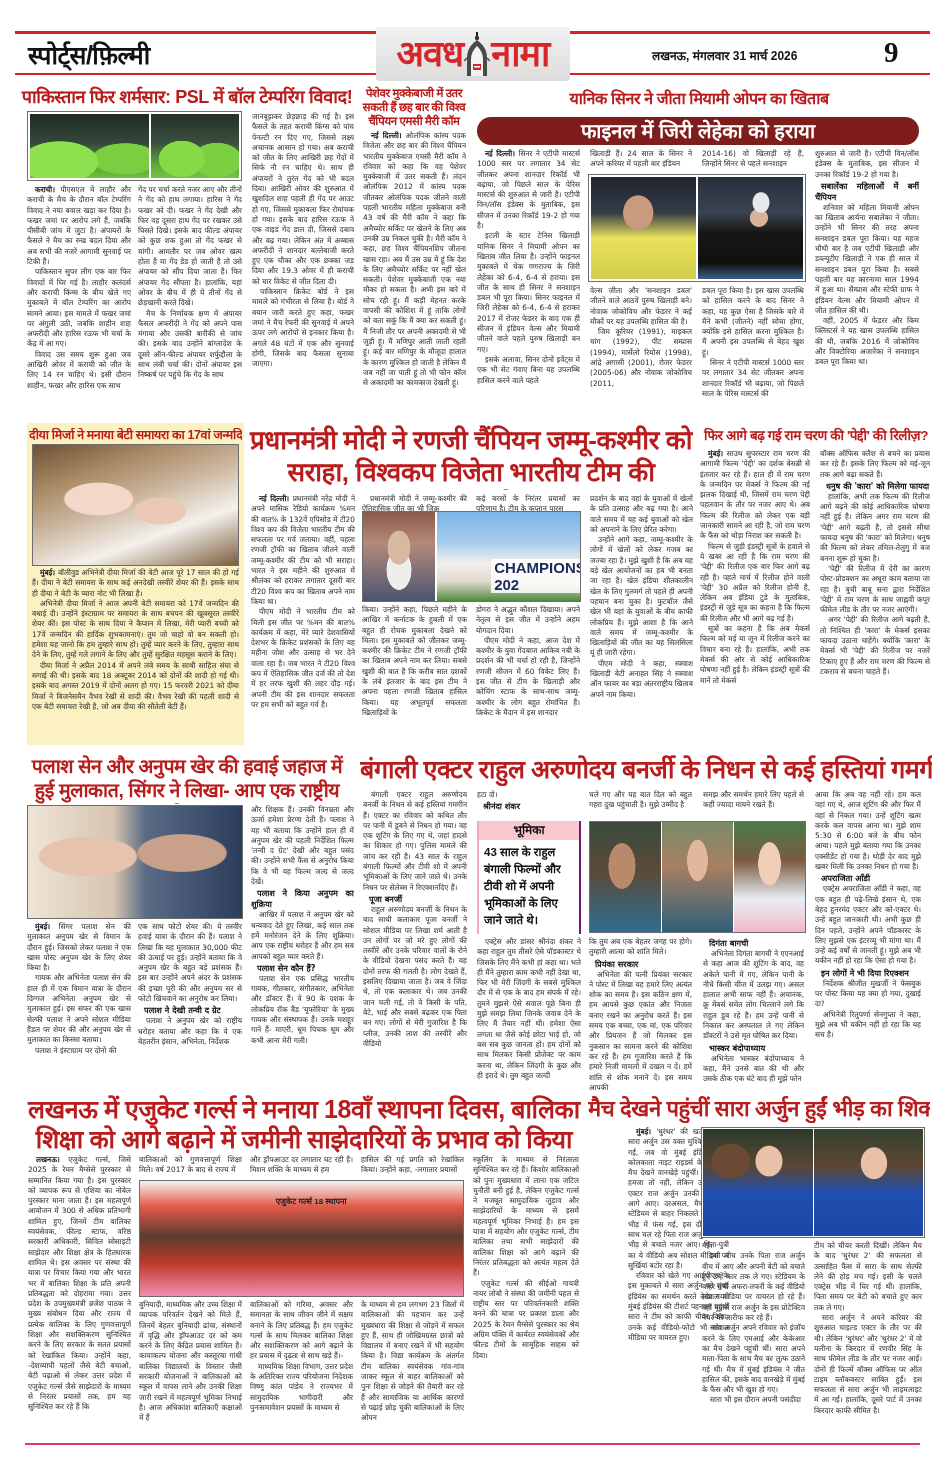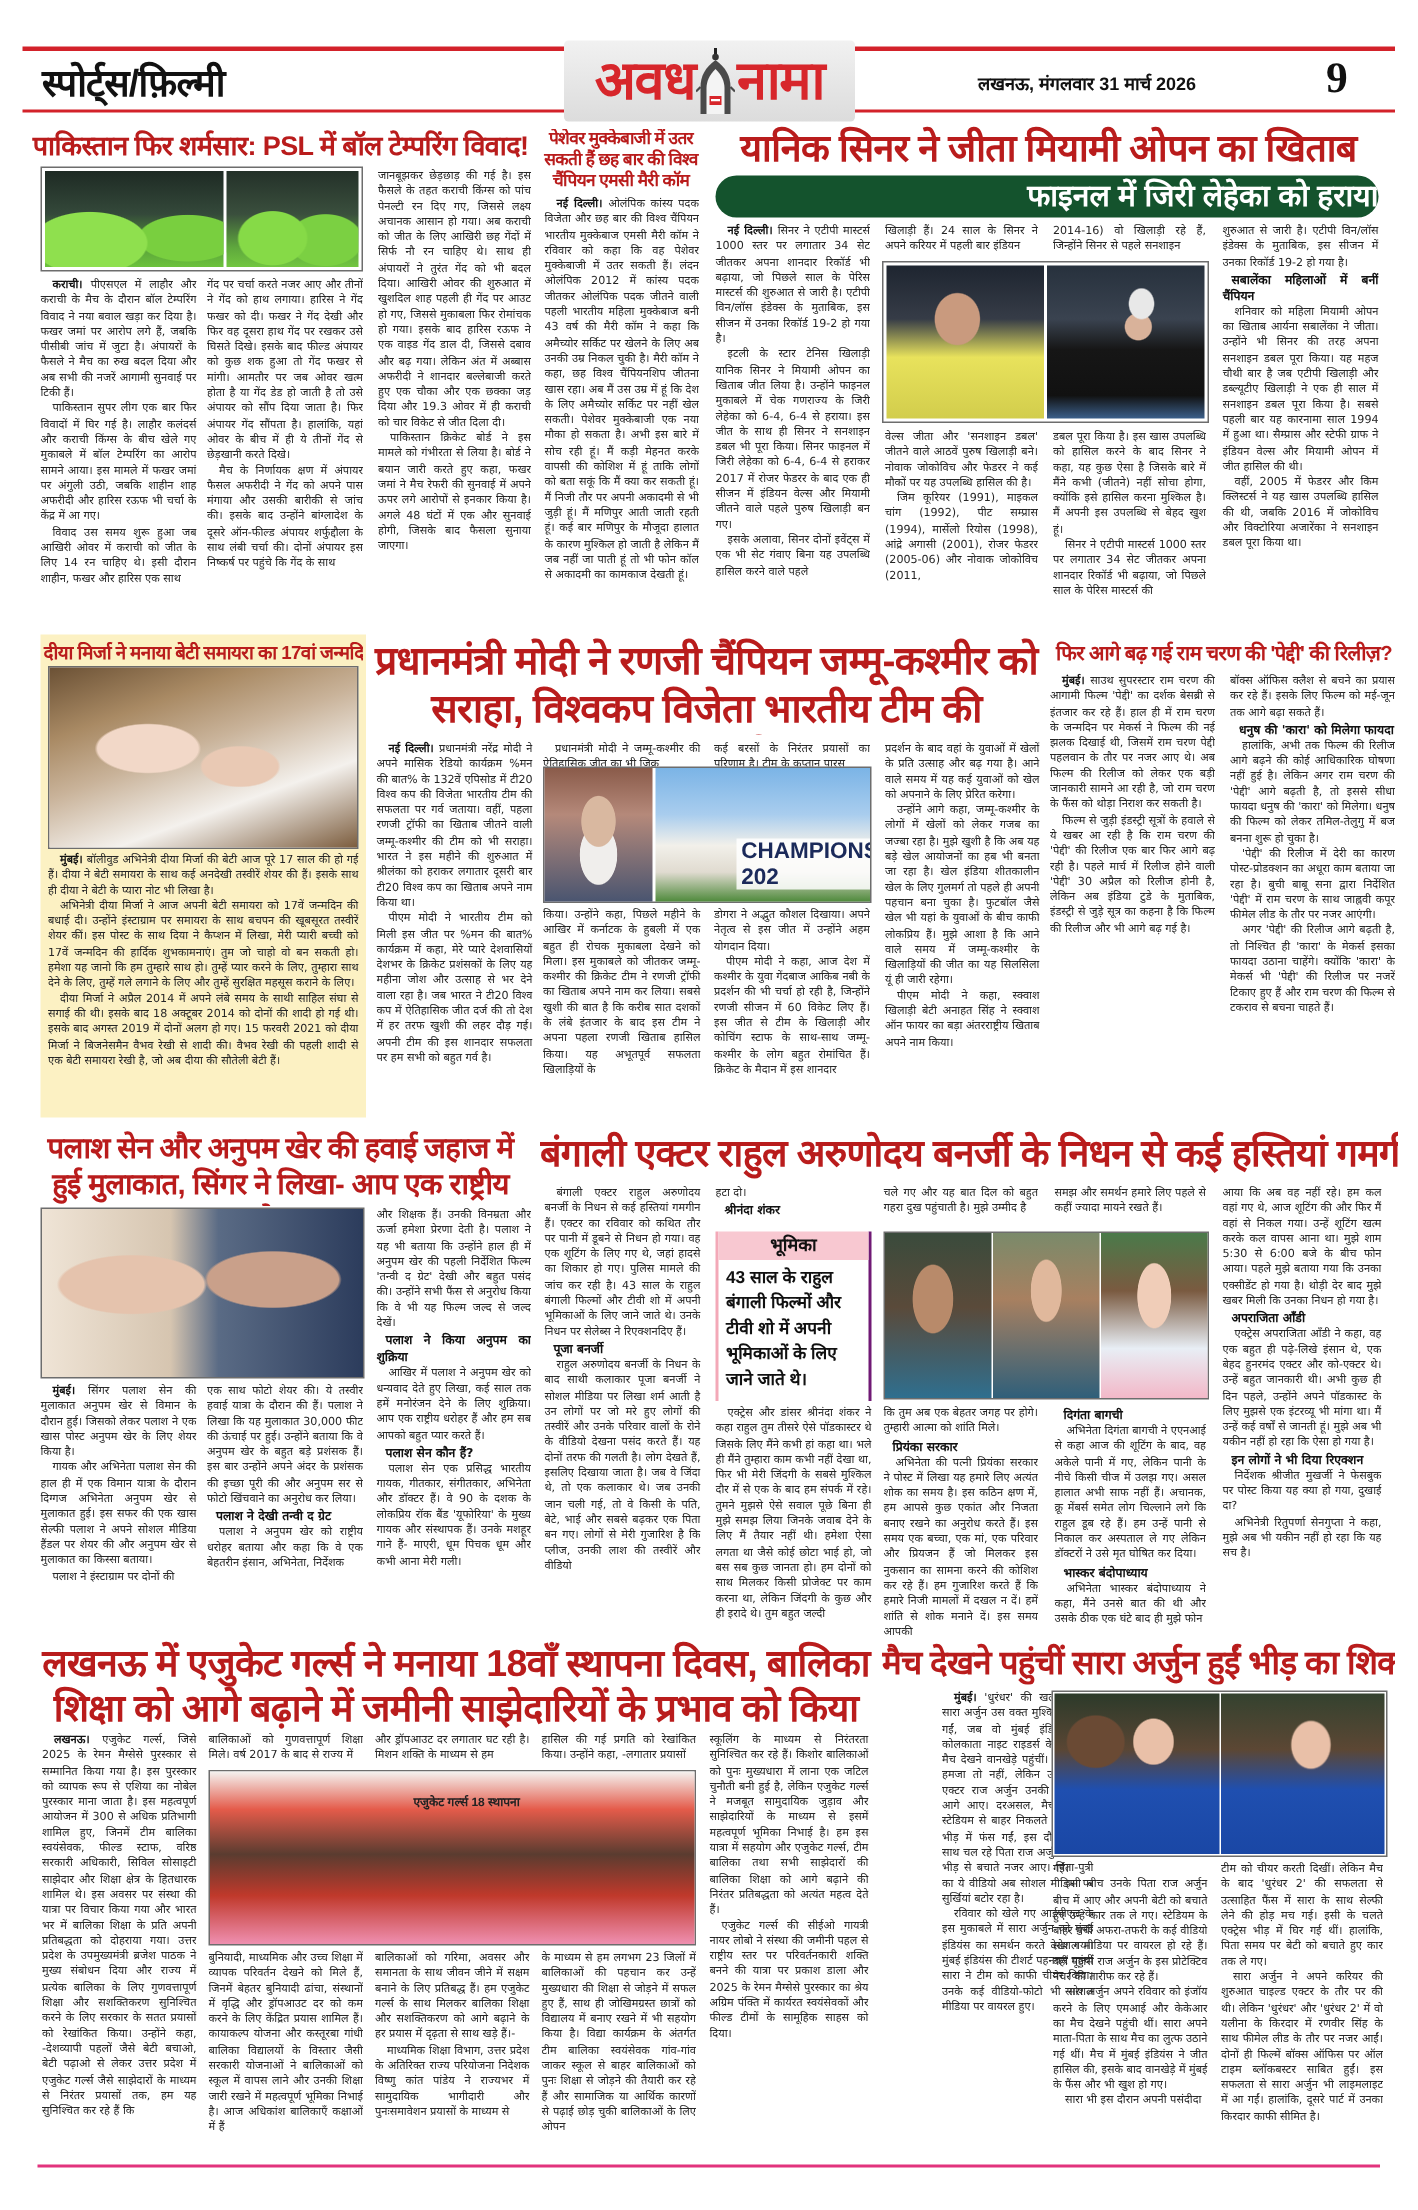--- a/index.html
+++ b/index.html
@@ -40,21 +40,21 @@
   .ph-rahul1 { background:radial-gradient(ellipse at 45% 40%, #b88a6a 0 24%, transparent 25%), linear-gradient(180deg,#3a4b3c 0%,#5a4a3a 45%,#2f6f8f 100%); }
   .ph-rahul2 { background:radial-gradient(ellipse at 50% 35%, #e0b89c 0 20%, transparent 21%), linear-gradient(180deg,#7a8a6a 0%,#a88060 40%,#2f5f7a 100%); }
   .ph-rahul3 { background:radial-gradient(ellipse at 50% 38%, #f0cdb8 0 22%, transparent 23%), linear-gradient(180deg,#4a7a4a 0%,#7a5a40 35%,#e8eef5 70%,#f3b8c8 100%); }
   .ph-edu { background:linear-gradient(180deg,#f4f2f0 0%,#e45b4a 22%,#5a3c30 48%,#c0392b 72%,#ef8fb0 100%); }
   .ph-edu .photo-caption { position:absolute; left:42%; top:14px; font-family:"Liberation Sans", sans-serif; font-weight:bold; font-size:8px; color:#222; }
   .ph-sara1 { background:radial-gradient(ellipse at 60% 30%, #e9c0a8 0 14%, transparent 15%), radial-gradient(ellipse at 25% 30%, #6a4a34 0 16%, transparent 17%), linear-gradient(180deg,#2c3a2a 0%,#5a4634 35%,#1f4fb0 60%,#1a47a5 100%); }
   .ph-sara2 { background:radial-gradient(ellipse at 55% 32%, #e9c0a8 0 15%, transparent 16%), linear-gradient(180deg,#34422f 0%,#5c4734 35%,#1f4fb0 60%,#1a47a5 100%); }
 
   
   .dia-box { position:absolute; left:27px; top:423px; width:217px; height:322px; background:#fcf1c3; }
-  .banner { position:absolute; left:477px; top:117px; width:442px; height:28px; border-radius:14px; background:#14532d; color:#fff; font-family:"Liberation Sans", sans-serif; font-weight:bold; font-size:20px; line-height:28px; text-align:right; overflow:hidden; }
+  .banner { position:absolute; left:477px; top:117px; width:442px; height:28px; border-radius:14px; background:#7f1d1d; color:#fff; font-family:"Liberation Sans", sans-serif; font-weight:bold; font-size:20px; line-height:28px; text-align:center; overflow:hidden; }
   .quote-box { position:absolute; left:477px; top:821px; width:104px; height:113px; border-left:2px solid #f3a9b8; border-right:2px solid #701a75; box-sizing:border-box; }
   .quote-label { background:#f8c8d1; font-family:"Liberation Sans", sans-serif; font-weight:bold; font-size:12px; line-height:19px; text-align:center; color:#111; }
   .quote-text { padding:4px 5px; font-family:"Liberation Sans", sans-serif; font-weight:bold; font-size:11.5px; line-height:17px; color:#111; overflow:hidden; height:88px; }
   .rule-pink { position:absolute; left:25px; top:1443px; width:895px; height:2px; background:#e2337d; }
 </style>
 </head>
 <body>
 
 <div>
   <div class="rule-red" style="left:15px;top:31px;width:915px;height:3px;"></div>
@@ -99,21 +99,21 @@
 </div>
 
 <div>
   <div class="hl hl-small" style="left:362px;top:86px;width:104px;height:43px;">पेशेवर मुक्केबाजी में उतर सकती हैं छह बार की विश्व चैंपियन एमसी मैरी कॉम</div>
   <div class="col" style="left:363px;top:131px;width:103px;height:286px;">
       <p><b>नई दिल्ली। </b>ओलंपिक कांस्य पदक विजेता और छह बार की विश्व चैंपियन भारतीय मुक्केबाज एमसी मैरी कॉम ने रविवार को कहा कि वह पेशेवर मुक्केबाजी में उतर सकती हैं। लंदन ओलंपिक 2012 में कांस्य पदक जीतकर ओलंपिक पदक जीतने वाली पहली भारतीय महिला मुक्केबाज बनी 43 वर्ष की मैरी कॉम ने कहा कि अमैच्योर सर्किट पर खेलने के लिए अब उनकी उम्र निकल चुकी है। मैरी कॉम ने कहा, छह विश्व चैंपियनशिप जीतना खास रहा। अब मैं उस उम्र में हूं कि देश के लिए अमैच्योर सर्किट पर नहीं खेल सकती। पेशेवर मुक्केबाजी एक नया मौका हो सकता है। अभी इस बारे में सोच रही हूं। मैं कड़ी मेहनत करके वापसी की कोशिश में हूं ताकि लोगों को बता सकूं कि मैं क्या कर सकती हूं। मैं निजी तौर पर अपनी अकादमी से भी जुड़ी हूं। मैं मणिपुर आती जाती रहती हूं। कई बार मणिपुर के मौजूदा हालात के कारण मुश्किल हो जाती है लेकिन मैं जब नहीं जा पाती हूं तो भी फोन कॉल से अकादमी का कामकाज देखती हूं।</p>
     </div>
 </div>
 
 <div>
-  <div class="hl" style="left:476px;top:84px;width:446px;height:30px;font-size:25px;line-height:30px;white-space:nowrap;">यानिक सिनर ने जीता मियामी ओपन का खिताब</div>
+  <div class="hl" style="left:476px;top:84px;width:446px;height:30px;font-size:16px;line-height:30px;white-space:nowrap;">यानिक सिनर ने जीता मियामी ओपन का खिताब</div>
   <div class="banner">फाइनल में जिरी लेहेका को हराया</div>
   <div class="col" style="left:477px;top:149px;width:103px;height:270px;">
       <p><b>नई दिल्ली। </b>सिनर ने एटीपी मास्टर्स 1000 स्तर पर लगातार 34 सेट जीतकर अपना शानदार रिकॉर्ड भी बढ़ाया, जो पिछले साल के पेरिस मास्टर्स की शुरुआत से जारी है। एटीपी विन/लॉस इंडेक्स के मुताबिक, इस सीजन में उनका रिकॉर्ड 19-2 हो गया है।</p>
       <p>इटली के स्टार टेनिस खिलाड़ी यानिक सिनर ने मियामी ओपन का खिताब जीत लिया है। उन्होंने फाइनल मुकाबले में चेक गणराज्य के जिरी लेहेका को 6-4, 6-4 से हराया। इस जीत के साथ ही सिनर ने सनशाइन डबल भी पूरा किया। सिनर फाइनल में जिरी लेहेका को 6-4, 6-4 से हराकर 2017 में रोजर फेडरर के बाद एक ही सीजन में इंडियन वेल्स और मियामी जीतने वाले पहले पुरुष खिलाड़ी बन गए।</p>
       <p>इसके अलावा, सिनर दोनों इवेंट्स में एक भी सेट गंवाए बिना यह उपलब्धि हासिल करने वाले पहले</p>
     </div>
   <div class="col" style="left:590px;top:149px;width:102px;height:22px;">
       <p class="cont">खिलाड़ी हैं। 24 साल के सिनर ने अपने करियर में पहली बार इंडियन</p>
     </div>
   <div class="col" style="left:702px;top:149px;width:102px;height:22px;">
@@ -181,20 +181,21 @@
       <p>उन्होंने आगे कहा, जम्मू-कश्मीर के लोगों में खेलों को लेकर गजब का जज्बा रहा है। मुझे खुशी है कि अब यह बड़े खेल आयोजनों का हब भी बनता जा रहा है। खेल इंडिया शीतकालीन खेल के लिए गुलमर्ग तो पहले ही अपनी पहचान बना चुका है। फुटबॉल जैसे खेल भी यहां के युवाओं के बीच काफी लोकप्रिय हैं। मुझे आशा है कि आने वाले समय में जम्मू-कश्मीर के खिलाड़ियों की जीत का यह सिलसिला यूं ही जारी रहेगा।</p>
       <p>पीएम मोदी ने कहा, स्क्वाश खिलाड़ी बेटी अनाहत सिंह ने स्क्वाश ऑन फायर का बड़ा अंतरराष्ट्रीय खिताब अपने नाम किया।</p>
     </div>
 </div>
 
 <div>
   <div class="hl" style="left:699px;top:427px;width:234px;height:18px;font-size:13.5px;line-height:17px;white-space:nowrap;">फिर आगे बढ़ गई राम चरण की 'पेद्दी' की रिलीज़?</div>
   <div class="col" style="left:700px;top:449px;width:110px;height:300px;">
       <p><b>मुंबई। </b>साउथ सुपरस्टार राम चरण की आगामी फिल्म 'पेद्दी' का दर्शक बेसब्री से इंतजार कर रहे हैं। हाल ही में राम चरण के जन्मदिन पर मेकर्स ने फिल्म की नई झलक दिखाई थी, जिसमें राम चरण पेद्दी पहलवान के तौर पर नजर आए थे। अब फिल्म की रिलीज को लेकर एक बड़ी जानकारी सामने आ रही है, जो राम चरण के फैंस को थोड़ा निराश कर सकती है।</p>
       <p>फिल्म से जुड़ी इंडस्ट्री सूत्रों के हवाले से ये खबर आ रही है कि राम चरण की 'पेद्दी' की रिलीज एक बार फिर आगे बढ़ रही है। पहले मार्च में रिलीज होने वाली 'पेद्दी' 30 अप्रैल को रिलीज होनी है, लेकिन अब इंडिया टुडे के मुताबिक, इंडस्ट्री से जुड़े सूत्र का कहना है कि फिल्म की रिलीज और भी आगे बढ़ गई है।</p>
+      <p>सूत्रों का कहना है कि अब मेकर्स फिल्म को मई या जून में रिलीज करने का विचार बना रहे हैं। हालांकि, अभी तक मेकर्स की ओर से कोई आधिकारिक घोषणा नहीं हुई है। लेकिन इंडस्ट्री सूत्रों की मानें तो मेकर्स</p>
     </div>
   <div class="col" style="left:820px;top:449px;width:110px;height:300px;">
       <p class="cont">बॉक्स ऑफिस क्लैश से बचने का प्रयास कर रहे हैं। इसके लिए फिल्म को मई-जून तक आगे बढ़ा सकते हैं।</p>
       <div class="subhead">धनुष की 'कारा' को मिलेगा फायदा</div>
       <p>हालांकि, अभी तक फिल्म की रिलीज आगे बढ़ने की कोई आधिकारिक घोषणा नहीं हुई है। लेकिन अगर राम चरण की 'पेद्दी' आगे बढ़ती है, तो इससे सीधा फायदा धनुष की 'कारा' को मिलेगा। धनुष की फिल्म को लेकर तमिल-तेलुगु में बज बनना शुरू हो चुका है।</p>
       <p>'पेद्दी' की रिलीज में देरी का कारण पोस्ट-प्रोडक्शन का अधूरा काम बताया जा रहा है। बुची बाबू सना द्वारा निर्देशित 'पेद्दी' में राम चरण के साथ जाह्नवी कपूर फीमेल लीड के तौर पर नजर आएंगी।</p>
       <p>अगर 'पेद्दी' की रिलीज आगे बढ़ती है, तो निश्चित ही 'कारा' के मेकर्स इसका फायदा उठाना चाहेंगे। क्योंकि 'कारा' के मेकर्स भी 'पेद्दी' की रिलीज पर नजरें टिकाए हुए हैं और राम चरण की फिल्म से टकराव से बचना चाहते हैं।</p>
     </div>
 </div>
 

